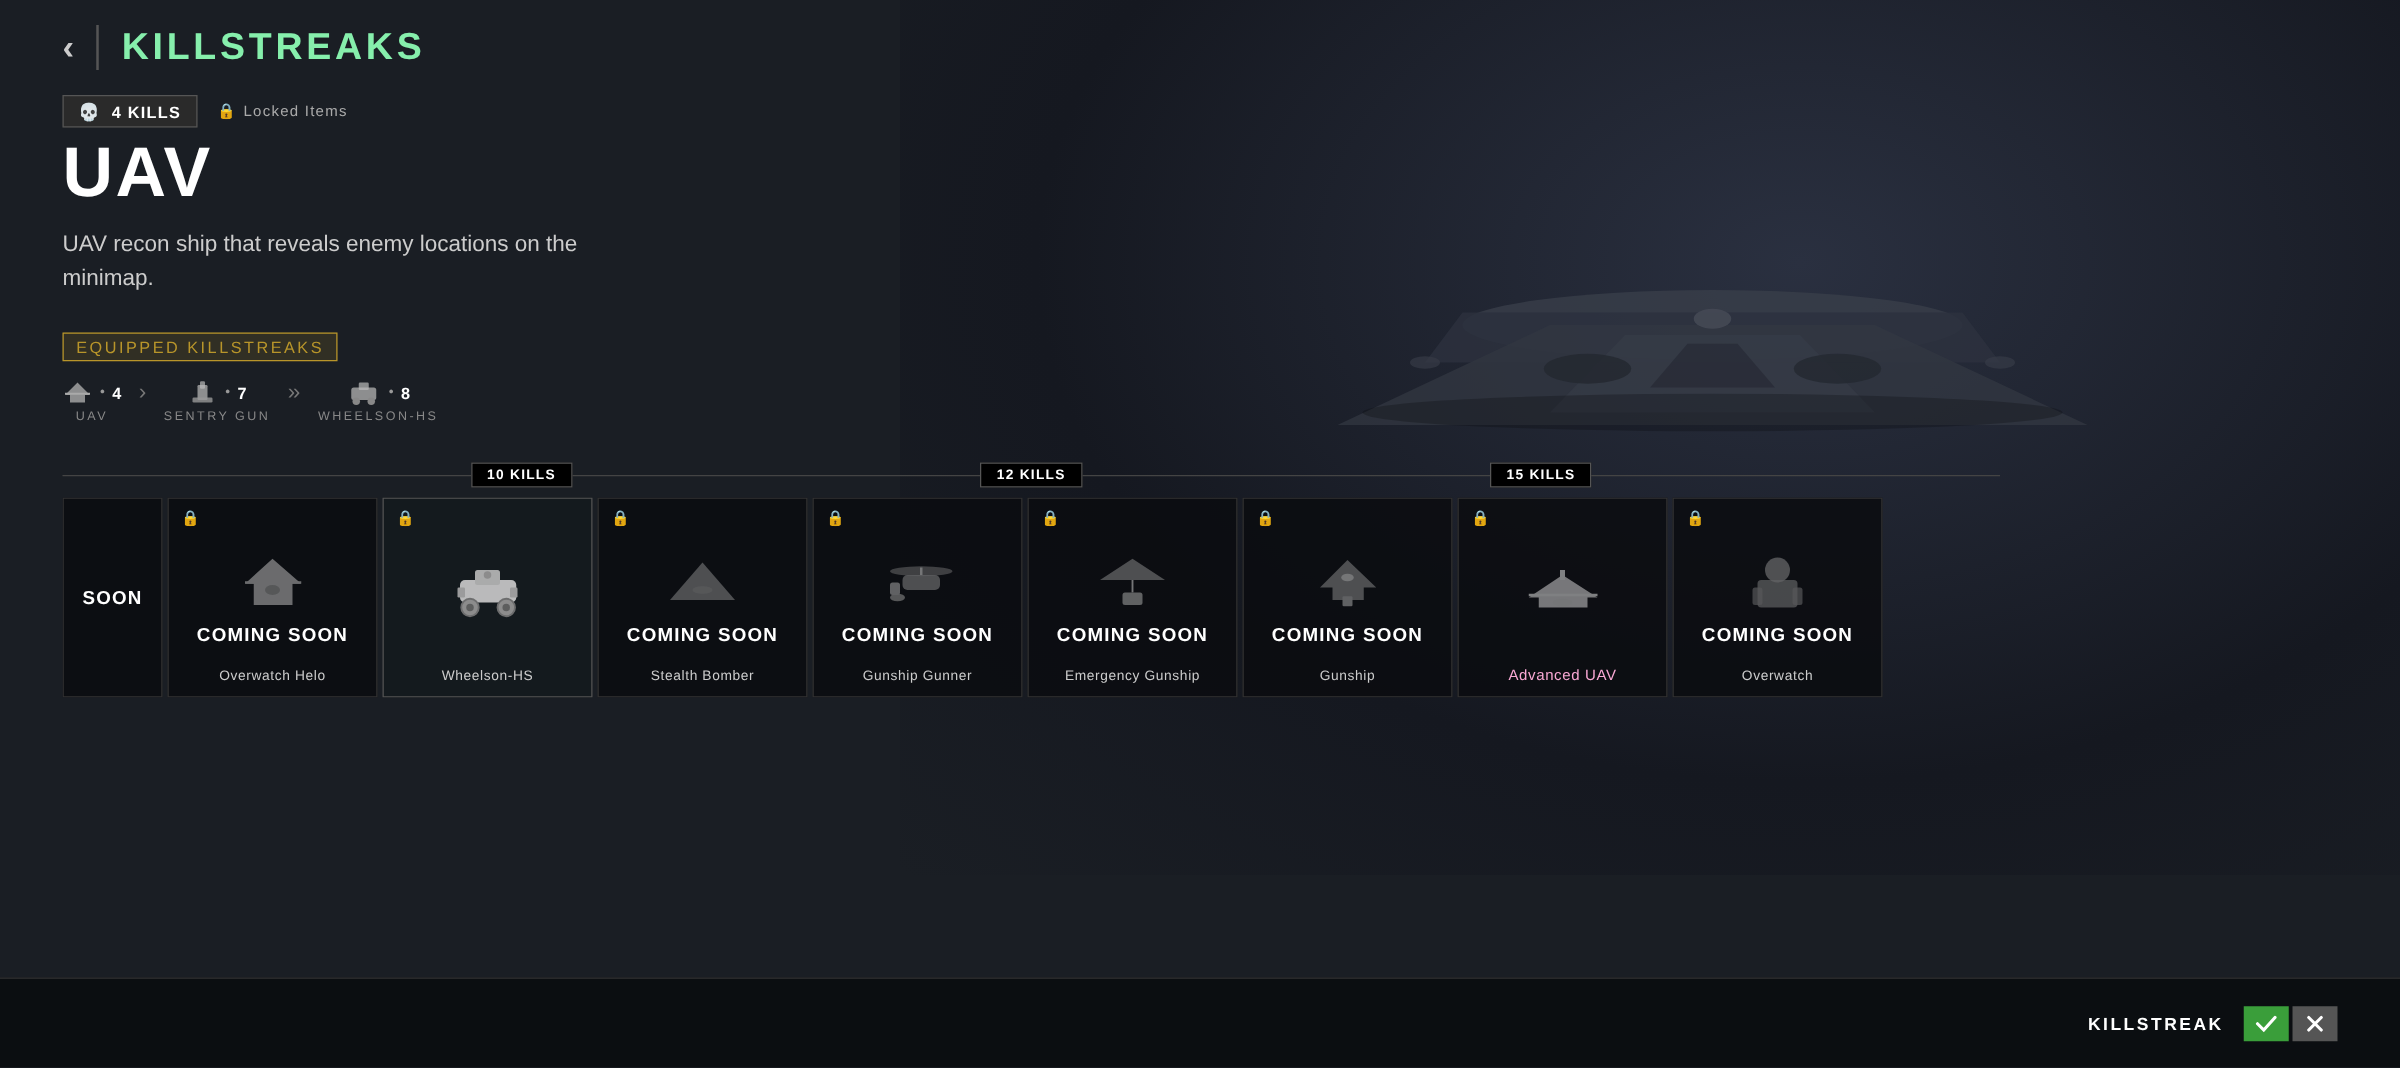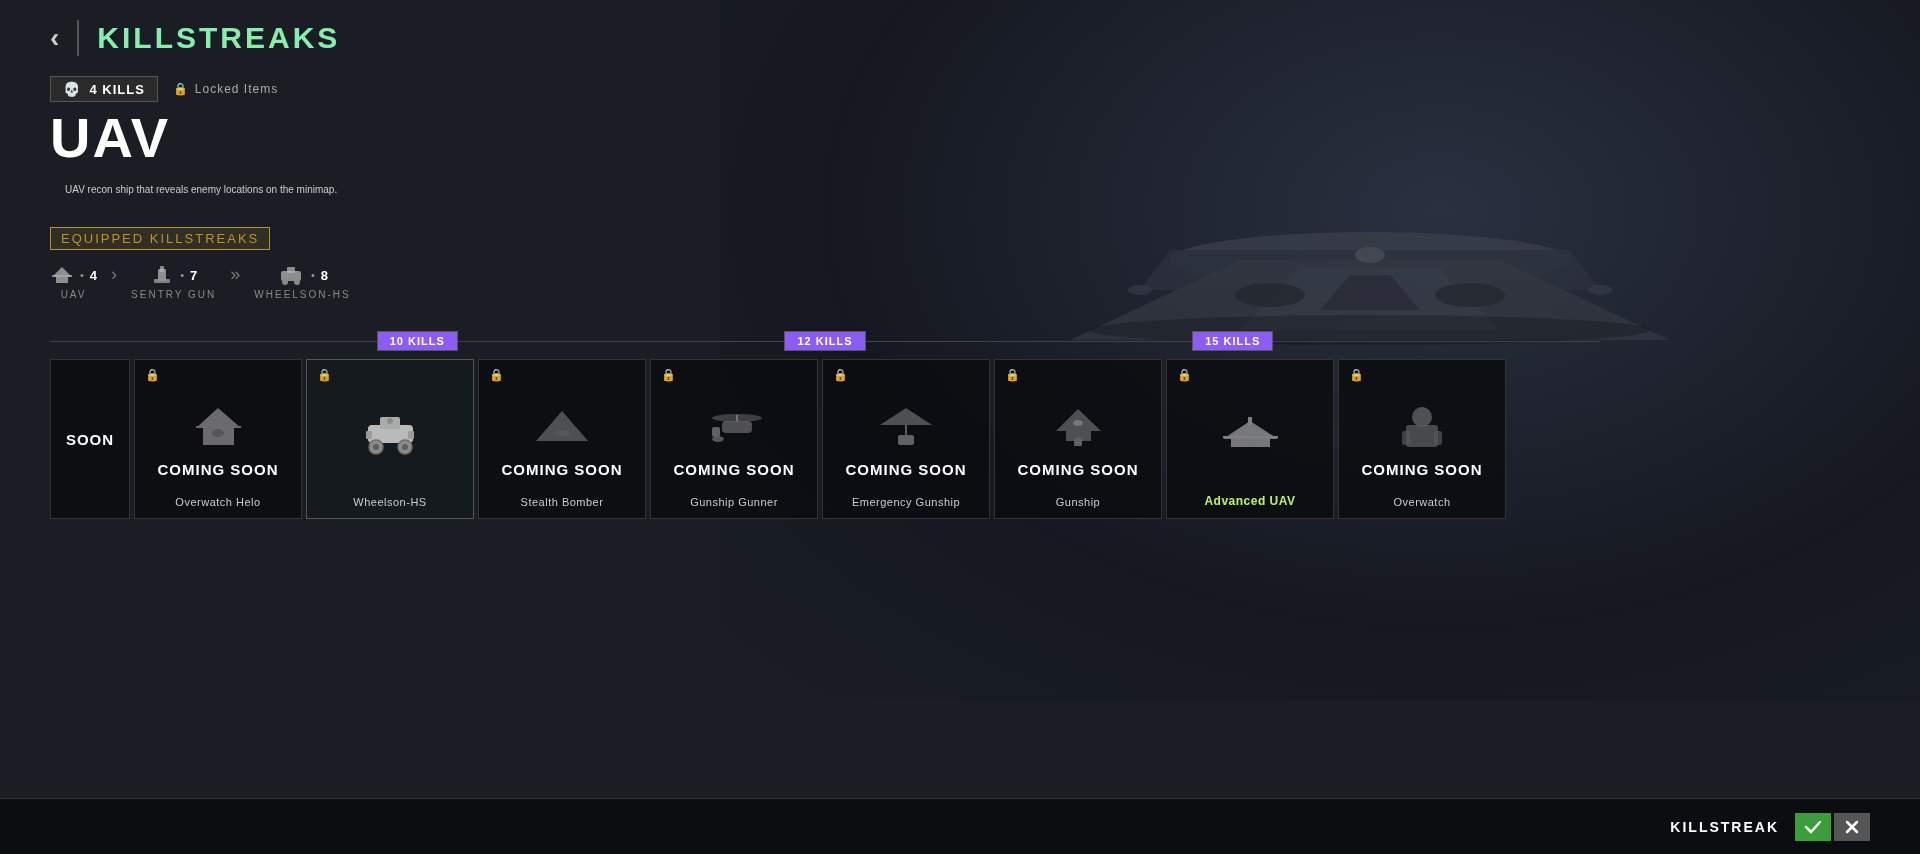--- a/index.html
+++ b/index.html
@@ -109,26 +109,25 @@
       font-size: 56px;
       font-weight: 700;
       letter-spacing: 2px;
       color: #fff;
       text-transform: uppercase;
       line-height: 1;
       margin-bottom: 16px;
     }
 
     .killstreak-desc {
-      font-size: 10px;
+      font-size: 18px;
       color: #ccc;
       max-width: 420px;
       line-height: 1.5;
       margin-bottom: 30px;
-      margin-left: 15px;
     }
 
     
     .equipped-label {
       font-size: 13px;
       letter-spacing: 2px;
       color: #b8952a;
       background: rgba(184, 149, 42, 0.15);
       border: 1px solid #b8952a;
       padding: 3px 10px;
@@ -185,21 +184,21 @@
       margin-bottom: 16px;
     }
 
     
     .kills-markers-area {
       position: relative;
       margin-bottom: 8px;
     }
 
     .kills-badge-marker {
-      background: #8b5cf6;
+      background: #000000;
       border: 1px solid #555;
       padding: 3px 12px;
       font-size: 11px;
       font-weight: 700;
       letter-spacing: 1px;
       color: #fff;
       white-space: nowrap;
     }
 
     .kills-line {
@@ -276,21 +275,21 @@
       justify-content: center;
       margin-bottom: 6px;
     }
 
     
     .bottom-bar {
       position: absolute;
       bottom: 0;
       right: 0;
       left: 0;
-      height: 56px;
+      height: 72px;
       background: rgba(10, 12, 15, 0.9);
       border-top: 1px solid #333;
       display: flex;
       align-items: center;
       justify-content: flex-end;
       padding: 0 50px;
       gap: 16px;
     }
 
     .bottom-bar-label {
@@ -551,21 +550,21 @@
     <div class="ks-card">
       <span class="lock-icon-card">🔒</span>
       <div class="ks-icon-area">
         <svg class="ks-svg" viewBox="0 0 65 50">
           <polygon points="32,10 60,28 52,28 52,36 13,36 13,28 5,28" fill="#ddd" opacity="0.85"></polygon>
           <line x1="5" y1="26" x2="60" y2="26" stroke="#ccc" stroke-width="2"></line>
           <ellipse cx="32" cy="32" rx="8" ry="3" fill="#bbb"></ellipse>
           <rect x="30" y="6" width="4" height="8" fill="#ccc"></rect>
         </svg>
       </div>
-      <div class="ks-name" style="color:#bef264; font-size:12px; font-weight:700;">Advanced UAV</div>
+      <div class="ks-name" style="color:#f9a8d4; font-size:12px; font-weight:400;">Advanced UAV</div>
     </div>
 
     <div class="ks-card">
       <span class="lock-icon-card">🔒</span>
       <div class="ks-icon-area">
         <svg class="ks-svg" viewBox="0 0 65 50">
           <ellipse cx="32" cy="14" rx="10" ry="10" fill="#aaa" opacity="0.7"></ellipse>
           <rect x="16" y="22" width="32" height="22" rx="3" fill="#999" opacity="0.7"></rect>
           <rect x="12" y="28" width="8" height="14" rx="2" fill="#888" opacity="0.7"></rect>
           <rect x="44" y="28" width="8" height="14" rx="2" fill="#888" opacity="0.7"></rect>

